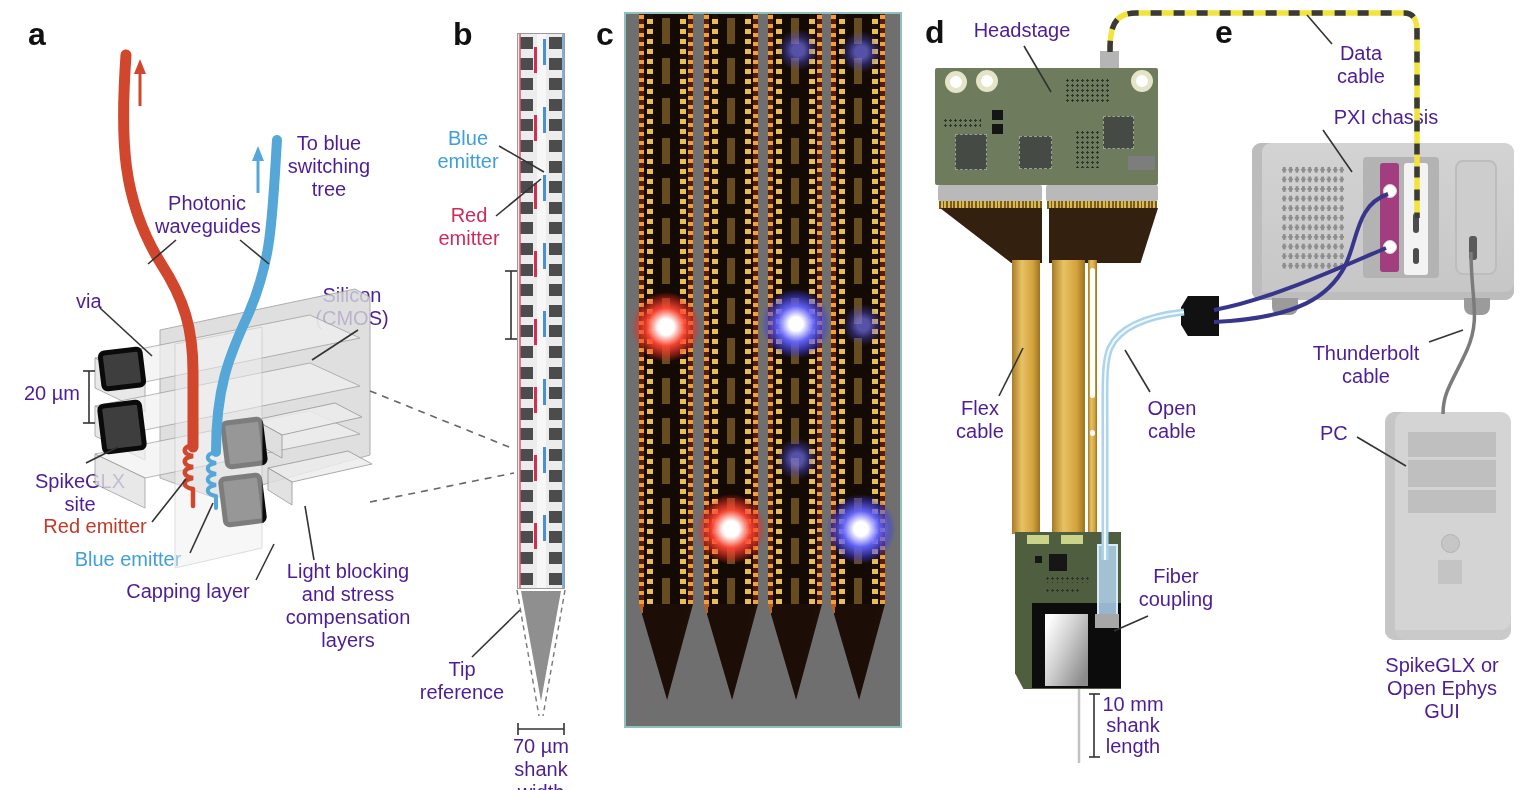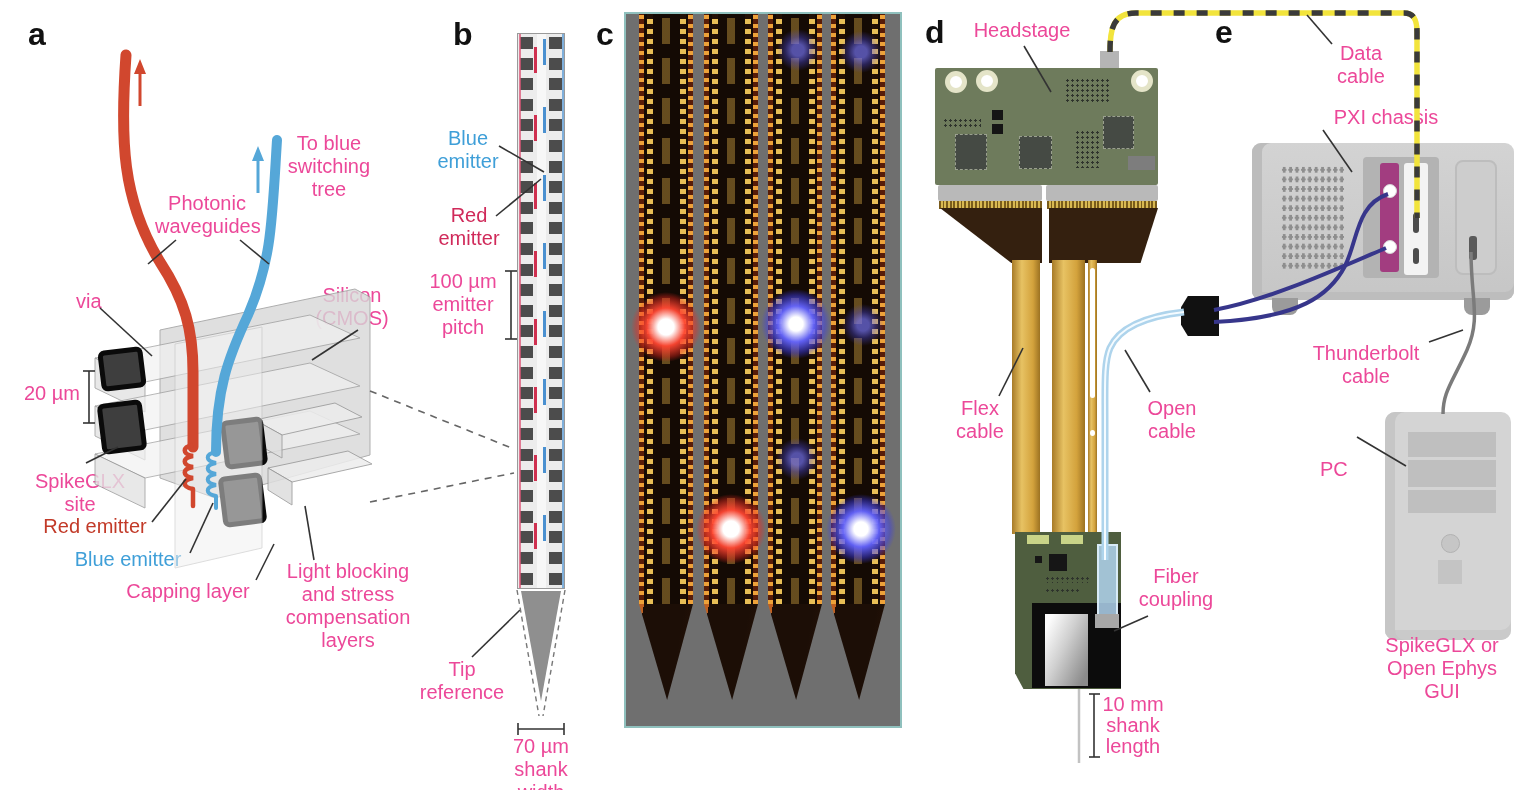--- a/index.html
+++ b/index.html
@@ -1,20 +1,20 @@
 <!DOCTYPE html>
 <html><head>
 <meta charset="utf-8">
 <style>
   html,body{margin:0;padding:0;background:#fff;}
   #fig{position:relative;width:1540px;height:790px;background:#ffffff;overflow:hidden;
        font-family:"Liberation Sans",sans-serif;color:#222;}
   .plabel{position:absolute;font-weight:bold;font-size:32px;color:#111;}
   .lbl{position:absolute;font-size:20px;line-height:23px;text-align:center;
-       transform:translateX(-50%);white-space:normal;color:#ec4899;}
+       transform:translateX(-50%);white-space:normal;color:#4c1d95;}
   .lbl.nowrap{white-space:nowrap;}
   .lbl.leftal{transform:none;text-align:center;}
   .red-t{color:#c23a28;}
   .crimson-t{color:#d02a5a;}
   .blue-t{color:#3f9fd8;}
   svg{position:absolute;left:0;top:0;pointer-events:none;}
 
   
   #shankB{position:absolute;left:517px;top:33px;width:48px;height:556px;
           background:#ececec;border:1.5px solid #9a9a9a;box-sizing:border-box;}
@@ -153,21 +153,20 @@
       </div>
     <div class="epair" style="top:481px;">
         <div class="emark r"></div>
         <div class="emark b"></div>
       </div>
   </div>
   <div id="tipB"></div>
 
   <div class="lbl blue-t" style="left:468px;top:127px;width:64px;">Blue emitter</div>
   <div class="lbl crimson-t" style="left:469px;top:204px;width:64px;">Red emitter</div>
-  <div class="lbl" style="left:463px;top:270px;width:72px;">100 µm emitter pitch</div>
   <div class="lbl" style="left:462px;top:658px;width:88px;">Tip reference</div>
   <div class="lbl" style="left:541px;top:735px;width:104px;">70 µm shank width</div>
 
   <div id="photo">
     <div class="cshank" style="left:13px;"></div>
     <div class="cshank" style="left:78px;"></div>
     <div class="cshank" style="left:142px;"></div>
     <div class="cshank" style="left:205px;"></div>
     <div class="ctip" style="left:13px;"></div>
     <div class="ctip" style="left:78px;"></div>
@@ -249,22 +248,22 @@
     <div class="bay" style="top:20px;height:25px;"></div>
     <div class="bay" style="top:48px;height:27px;"></div>
     <div class="bay" style="top:78px;height:23px;"></div>
     <div id="pwr"></div>
     <div id="pcsq"></div>
   </div>
 
   <div class="lbl" style="left:1361px;top:42px;width:56px;">Data cable</div>
   <div class="lbl nowrap" style="left:1386px;top:106px;">PXI chassis</div>
   <div class="lbl" style="left:1366px;top:342px;width:120px;">Thunderbolt cable</div>
-  <div class="lbl leftal nowrap" style="left:1320px;top:422px;margin-top:36px;">PC</div>
-  <div class="lbl" style="left:1442px;top:634px;width:142px;">SpikeGLX or Open Ephys GUI</div>
+  <div class="lbl leftal nowrap" style="left:1320px;top:422px;">PC</div>
+  <div class="lbl" style="left:1442px;top:654px;width:142px;">SpikeGLX or Open Ephys GUI</div>
 
   <svg width="1540" height="790" viewBox="0 0 1540 790">
 
     <g stroke="#9a9a9a" stroke-width="1">
       <polygon points="160,330 355,289 370,297 370,455 215,498 160,478" fill="#d8d8d8" opacity="0.8"></polygon>
       <polygon points="95,358 310,315 360,338 145,382" fill="#f1f1f1" opacity="0.7"></polygon>
       <polygon points="95,358 145,382 145,412 95,388" fill="#e3e3e3" opacity="0.8"></polygon>
       <polygon points="95,406 310,363 360,386 145,430" fill="#f1f1f1" opacity="0.7"></polygon>
       <polygon points="95,406 145,430 145,460 95,436" fill="#e3e3e3" opacity="0.8"></polygon>
       <polygon points="95,454 310,411 360,434 145,478" fill="#f1f1f1" opacity="0.7"></polygon>

